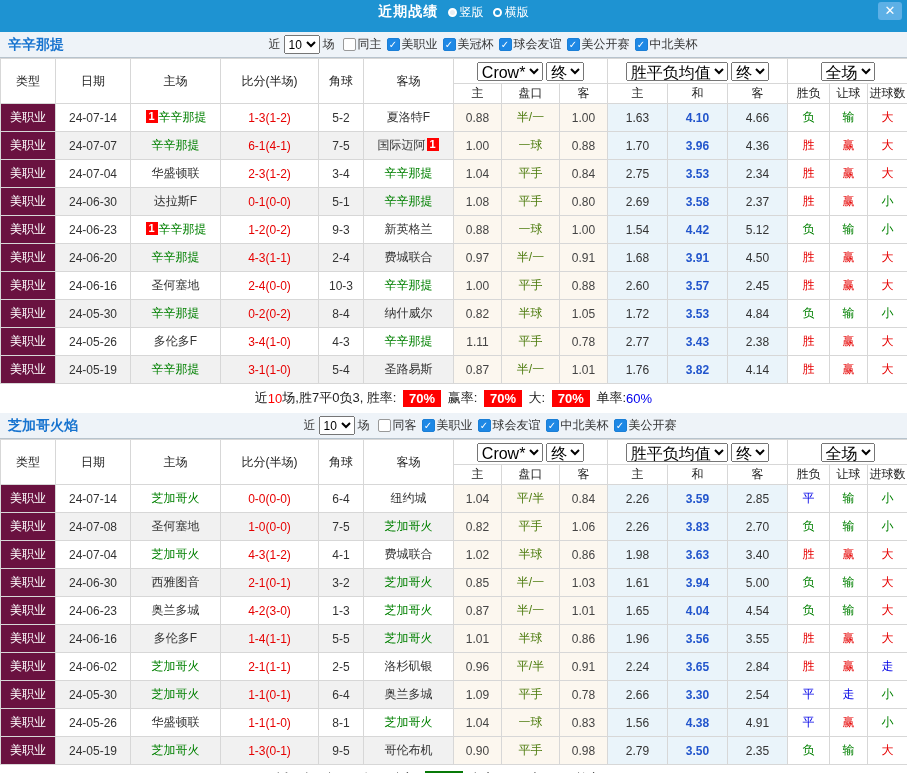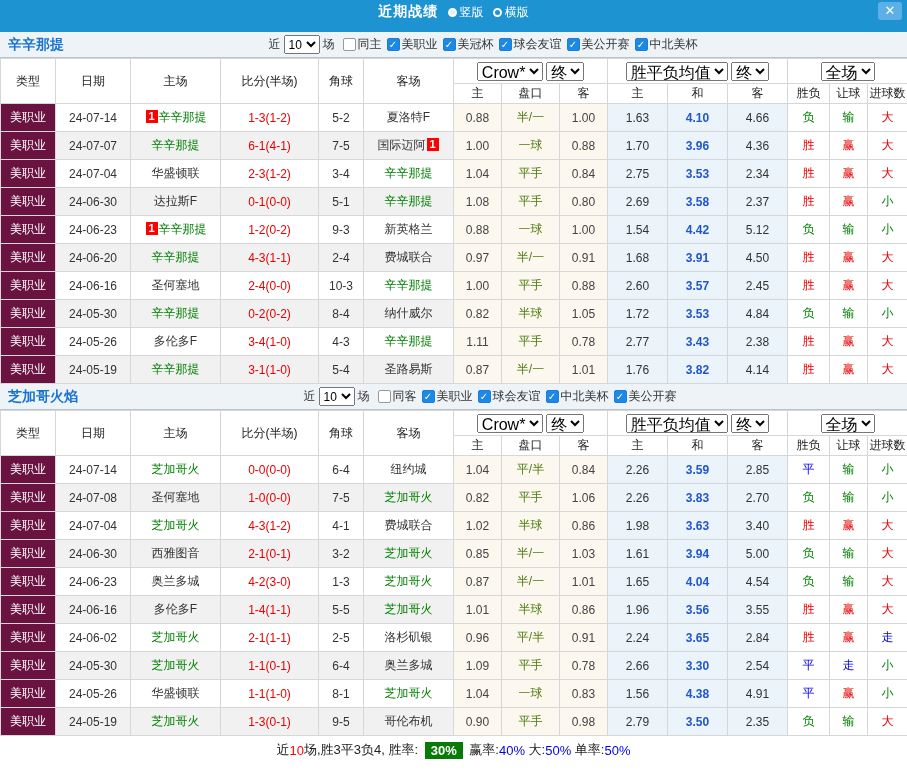--- a/index.html
+++ b/index.html
@@ -329,20 +329,21 @@
           <td class="odds">1.01</td>
           <td class="avg">1.76</td>
           <td class="avg mid">3.82</td>
           <td class="avg">4.14</td>
           <td class="res c-r">胜</td>
           <td class="res c-r">赢</td>
           <td class="res c-r">大</td>
         </tr>
       </tbody>
   </table>
+  <div class="summary"><span>近</span><span class="red-t">10</span><span>场,胜7平0负3, 胜率: </span><span class="box red-box">70%</span><span> 赢率: </span><span class="box red-box">70%</span><span> 大: </span><span class="box red-box">70%</span><span> 单率:</span><span class="blue-t">60%</span></div>
 </div>
 
 <div class="section">
   <div class="section-bar">
     <span class="team">芝加哥火焰</span>
     <div class="filters">
       <span class="flabel">近</span>
       <select class="sel-count"><option>10</option></select>
       <span class="flabel">场</span>
       <label class="chk">

